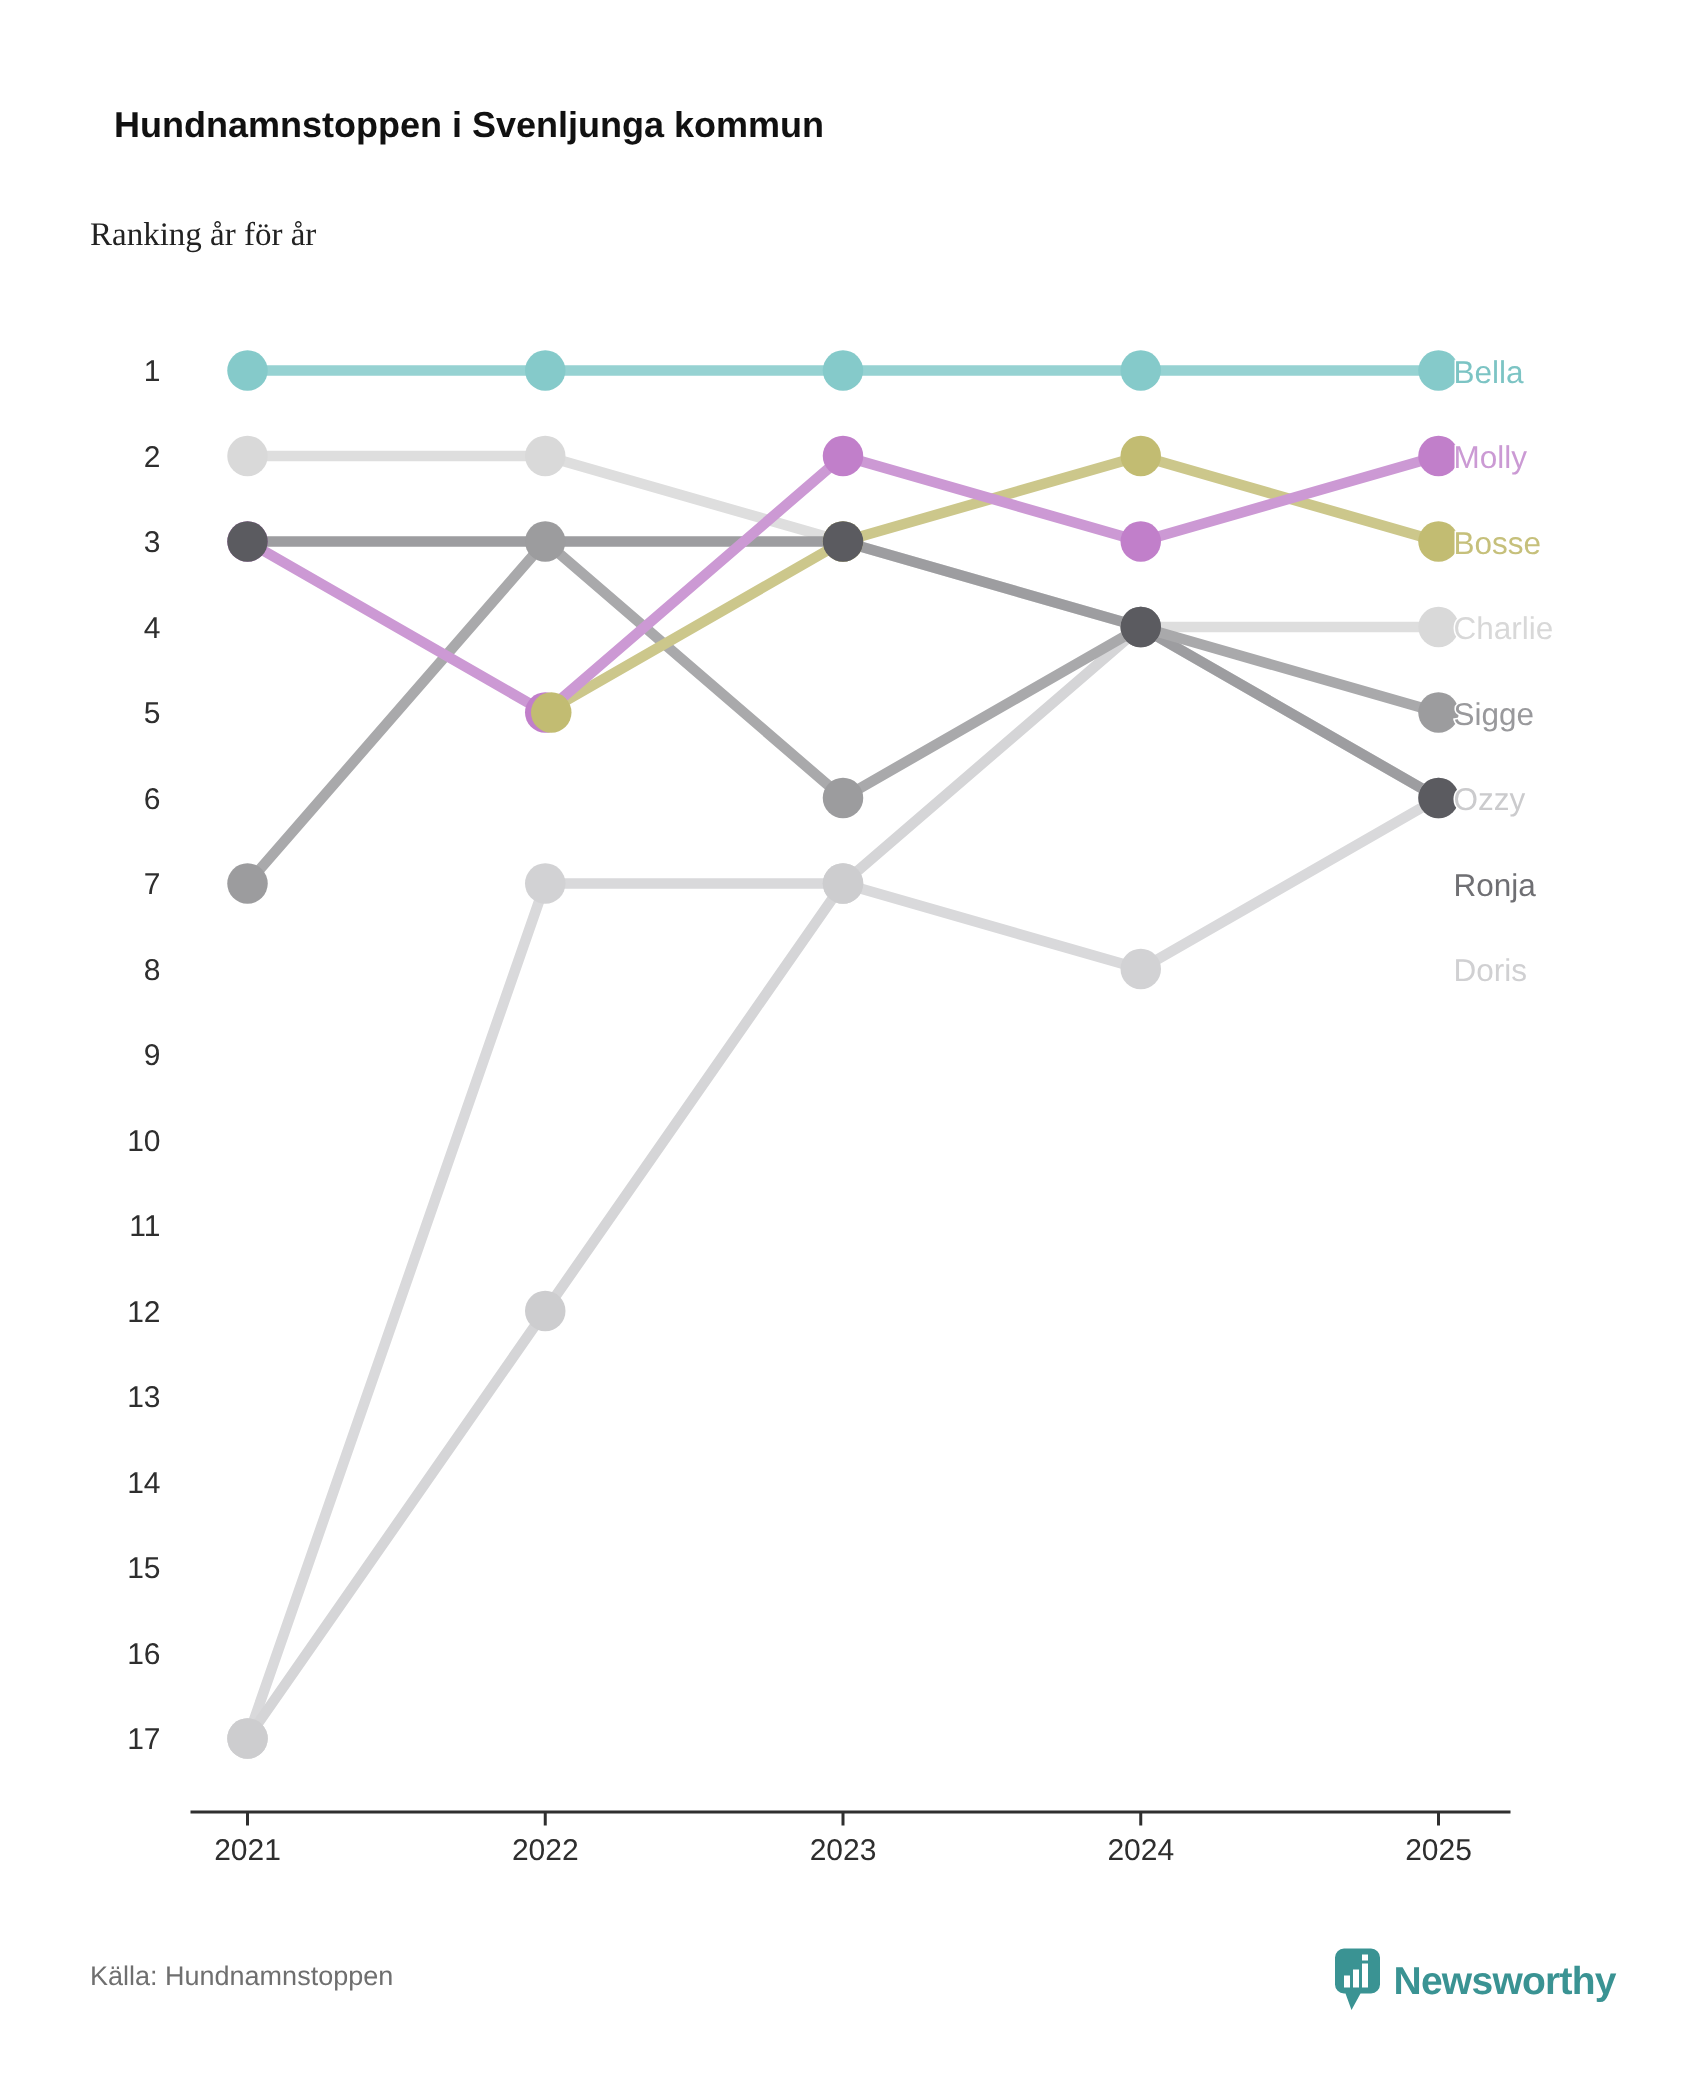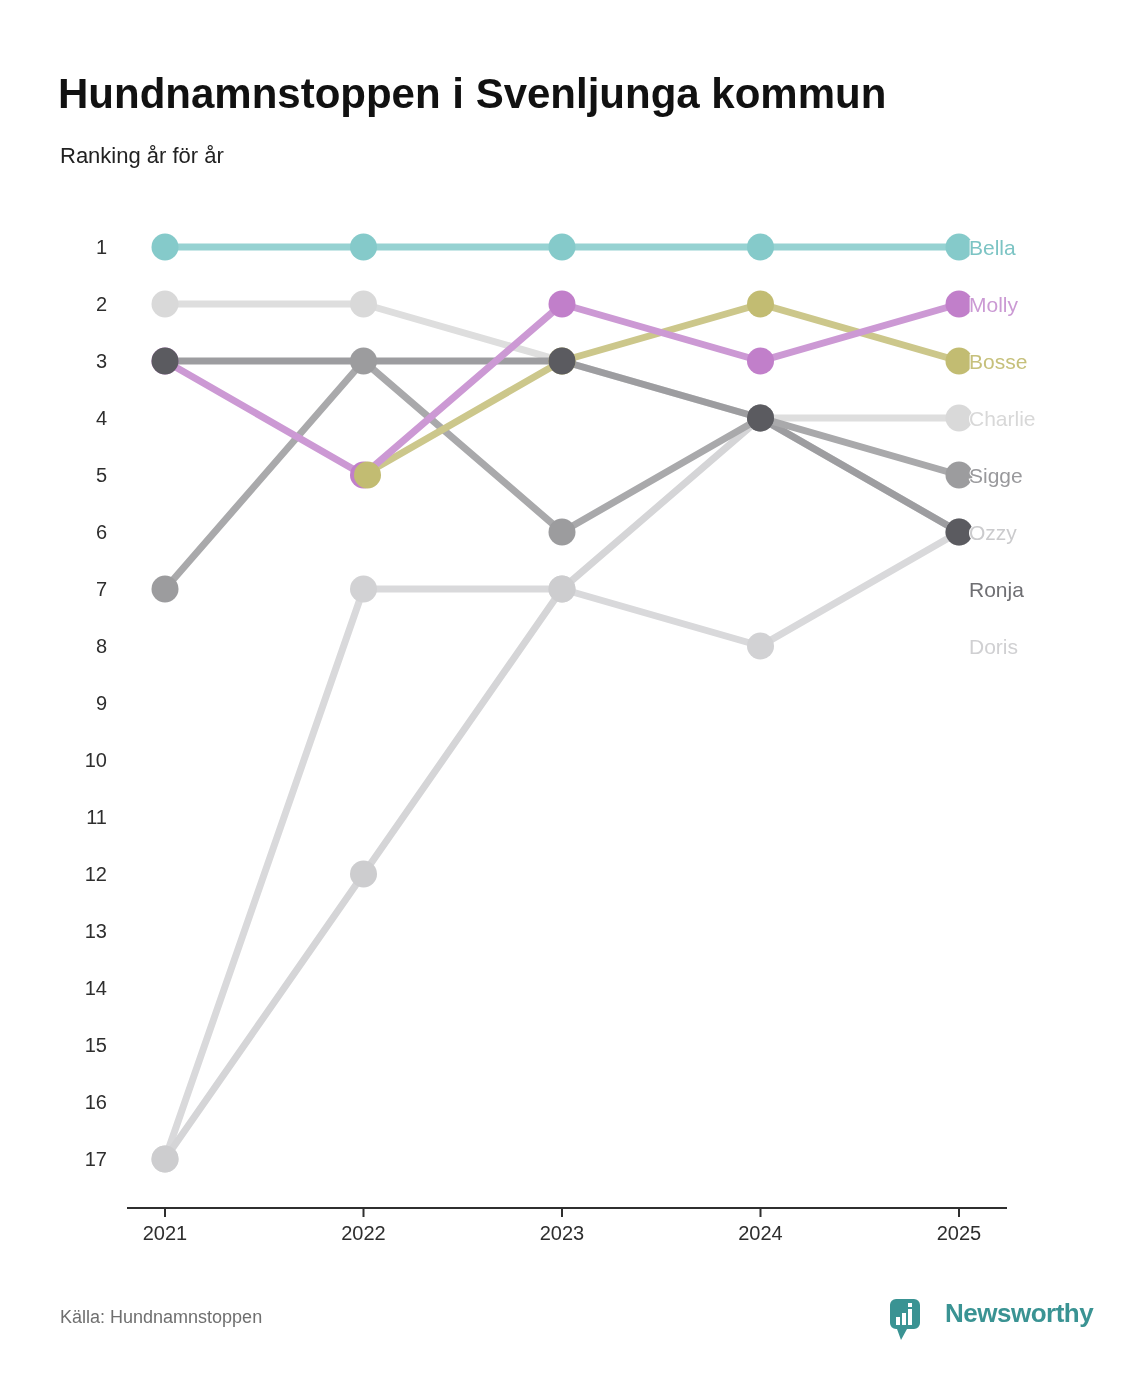--- a/index.html
+++ b/index.html
@@ -1,22 +1,22 @@
 <!DOCTYPE html>
 <html><head>
 <meta charset="utf-8">
 <style>
   html,body{margin:0;padding:0;background:#fff;}
   .page{position:relative;width:1122px;height:1400px;background:#ffffff;overflow:hidden;
         font-family:"Liberation Sans", sans-serif;}
-  .title{position:absolute;left:58px;top:70px;font-size:42px;font-weight:700;color:#111;letter-spacing:0;}
-  .subtitle{position:absolute;left:60px;top:143px;font-size:22px;color:#222;}
+  .title{position:absolute;left:76px;top:70px;font-size:24px;font-weight:700;color:#111;letter-spacing:0;}
+  .subtitle{position:absolute;left:60px;top:143px;font-size:22px;color:#222;font-family:Liberation Serif, serif;}
   .chart-svg{position:absolute;left:0;top:0;}
   .source{position:absolute;left:60px;top:1307px;font-size:18px;color:#6f6f6f;}
-  .brand{position:absolute;left:889px;top:1298px;display:flex;align-items:flex-start;gap:24px;color:#3a9393;}
+  .brand{position:absolute;left:889px;top:1298px;display:flex;align-items:center;gap:8px;color:#3a9393;}
   .brand-text{font-size:26px;font-weight:600;letter-spacing:-0.5px;}
   .rank-label, .year-label{font-size:20px;fill:#2e2e2e;}
   .series-label{font-size:21px;paint-order:stroke;stroke:#ffffff;stroke-width:2px;}
 </style>
 </head>
 <body>
 
 <div class="page">
   <div class="title">Hundnamnstoppen i Svenljunga kommun</div>
   <div class="subtitle">Ranking år för år</div>

